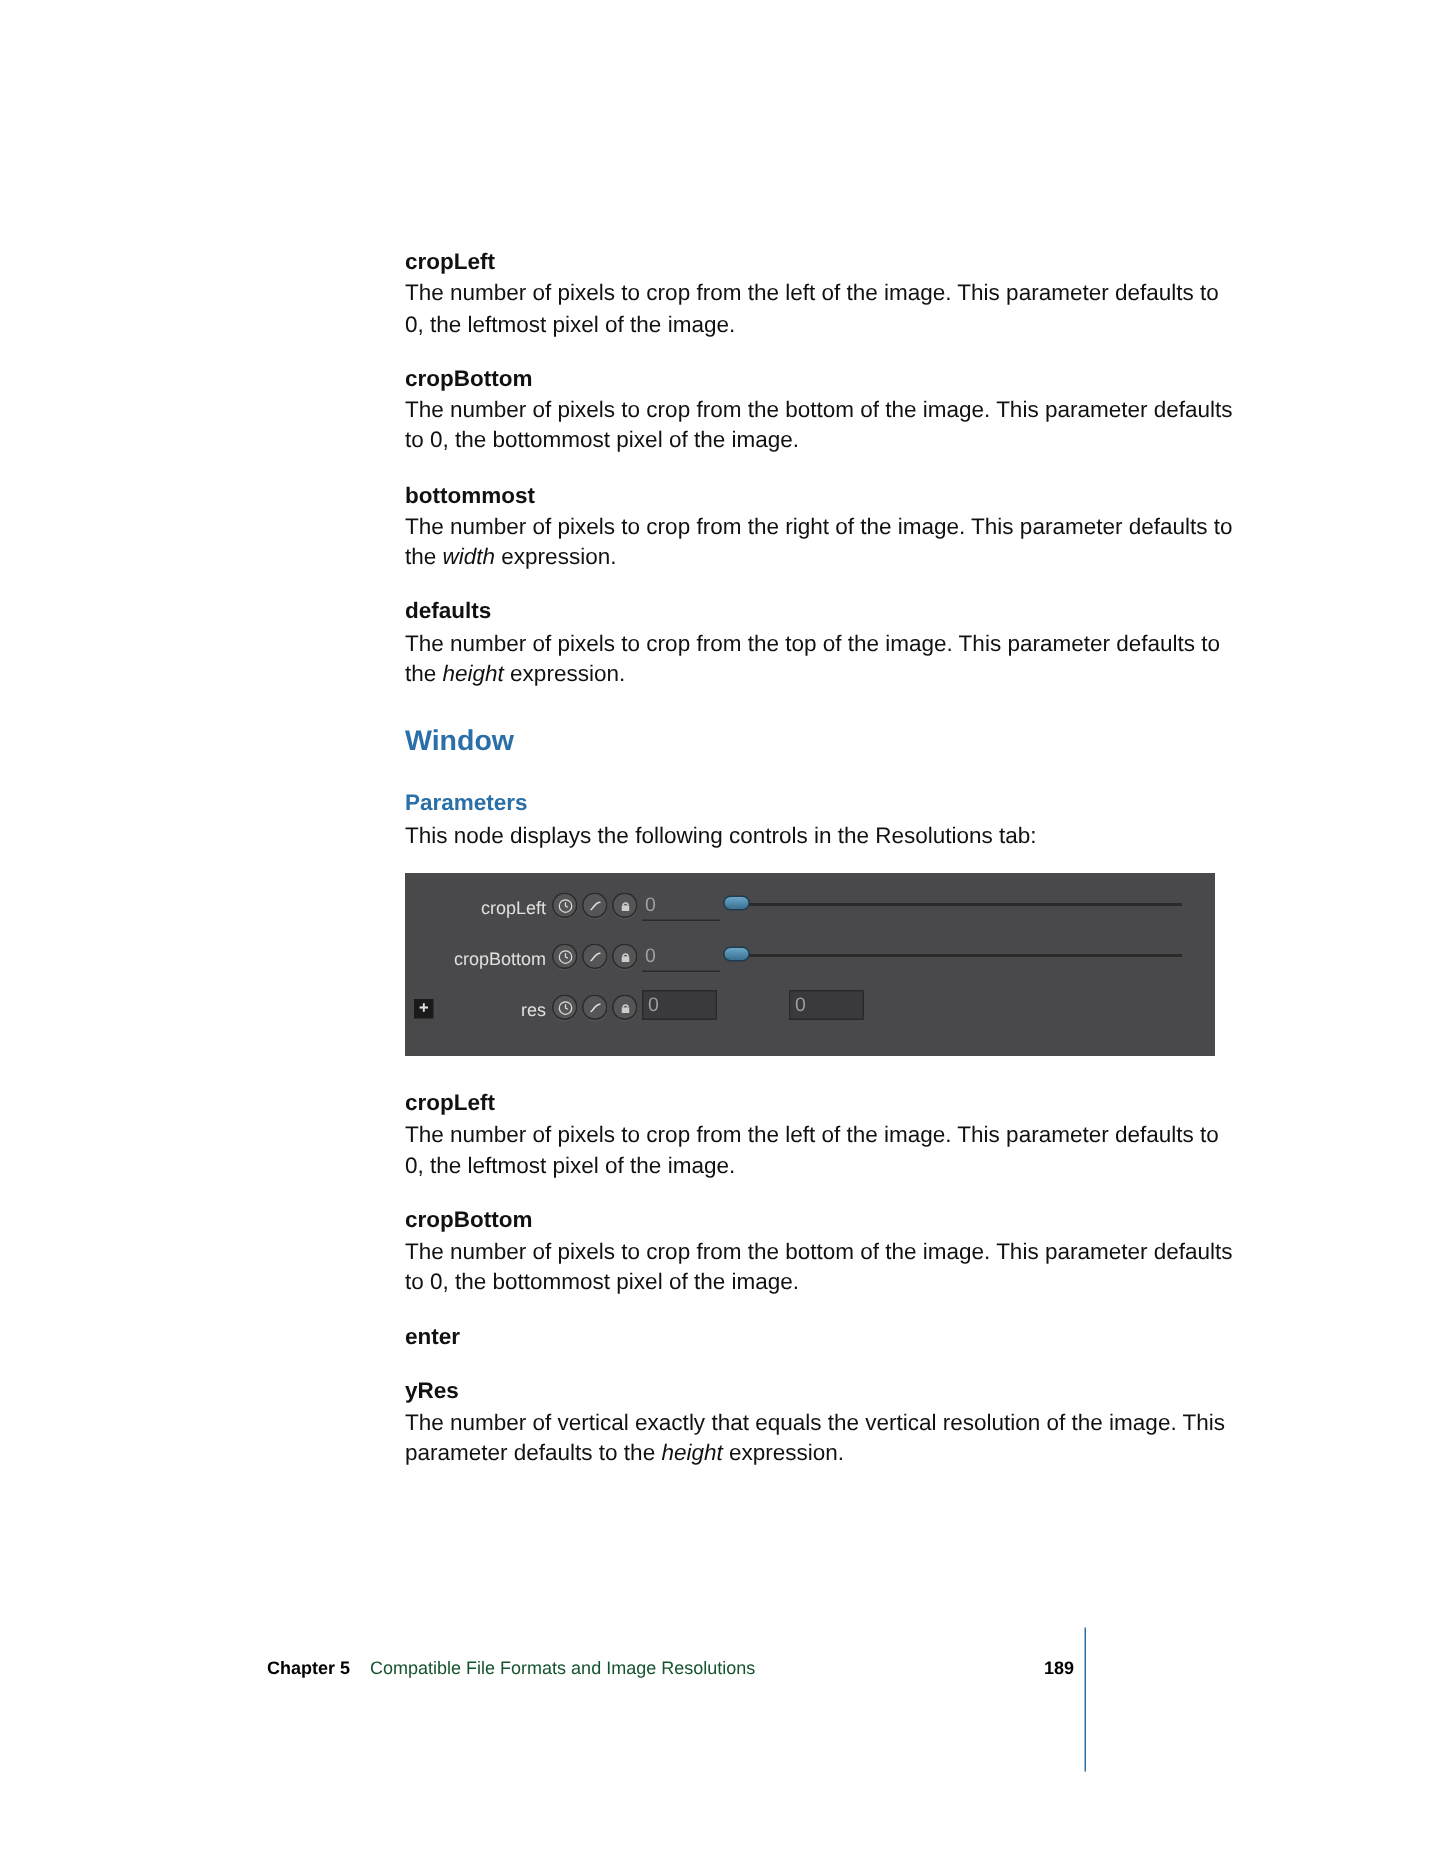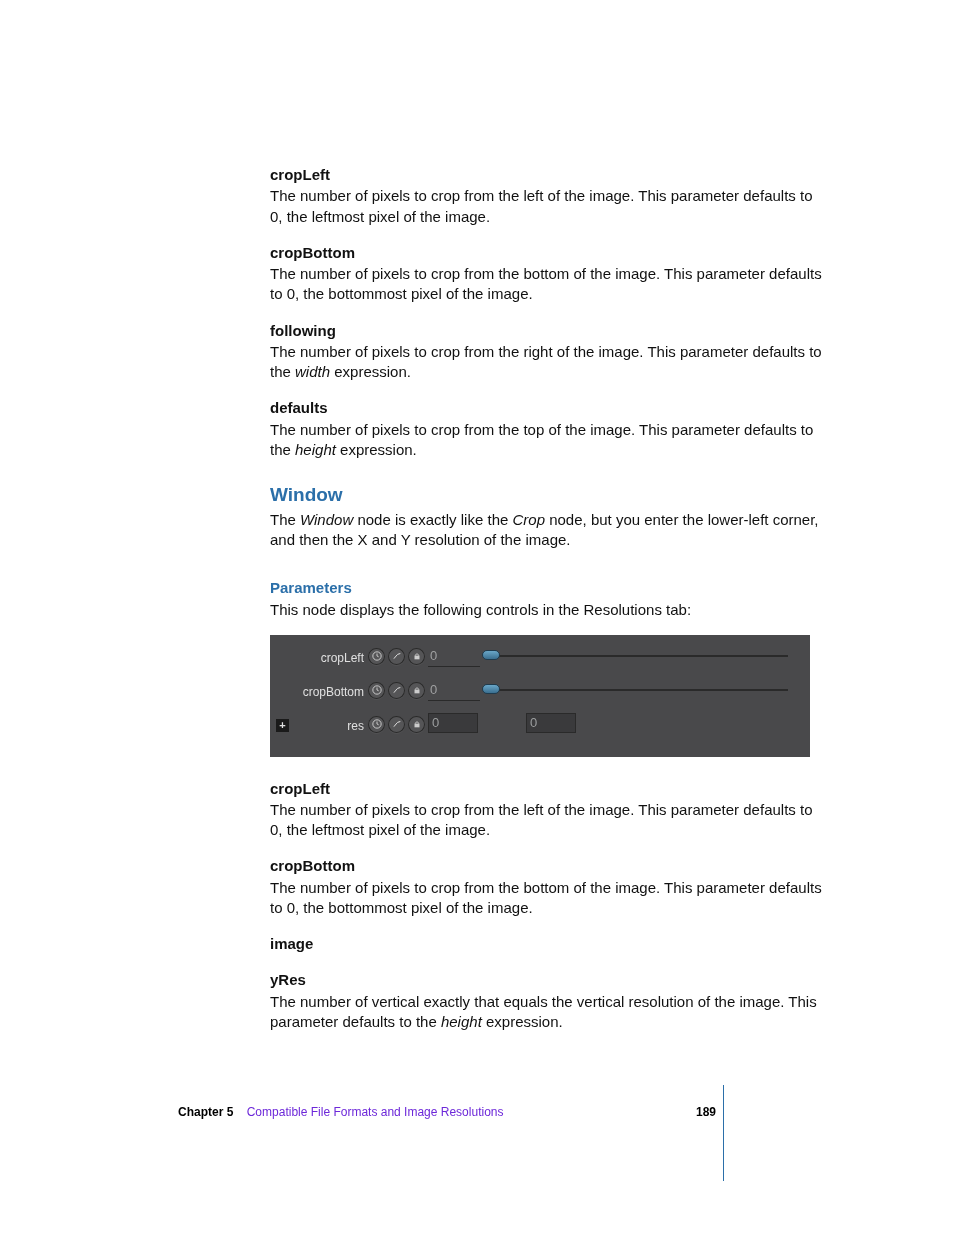--- a/index.html
+++ b/index.html
@@ -36,21 +36,21 @@
     font-size: 19px;
     font-weight: 700;
     color: #2B6FA9;
     margin-top: 22px;
     margin-bottom: 2px;
   }
   .h3 {
     font-size: 15px;
     font-weight: 700;
     color: #2B6FA9;
-    margin-top: 28px;
+    margin-top: 18px;
     margin-bottom: 2px;
   }
   em.it { font-style: italic; text-align: center; }
 
   
   .panel {
     margin-top: 14px;
     width: 540px;
     height: 122px;
     background: #49494b;
@@ -168,21 +168,21 @@
     top: 1105px;
     height: 16px;
     font-size: 12px;
     color: #000;
   }
   .footer .chap {
     font-weight: 700;
     margin-left: 48px;
   }
   .footer .title {
-    color: #6d28d9;
+    color: #14532d;
     margin-left: 10px;
   }
   .footer .pnum {
     position: absolute;
     right: 0;
     font-weight: 700;
   }
   .footer .rule {
     position: absolute;
     right: -8px;
@@ -197,34 +197,31 @@
 
 <div class="page">
   <div class="content">
 
     <div class="ptitle first">cropLeft</div>
     <div class="ptext">The number of pixels to crop from the left of the image. This parameter defaults to 0, the leftmost pixel of the image.</div>
 
     <div class="ptitle">cropBottom</div>
     <div class="ptext">The number of pixels to crop from the bottom of the image. This parameter defaults to 0, the bottommost pixel of the image.</div>
 
-    <div class="ptitle">following</div>
+    <div class="ptitle">bottommost</div>
     <div class="ptext">
       <span>The number of pixels to crop from the right of the image. This parameter defaults to the </span><em class="it">width</em><span> expression.</span>
     </div>
 
     <div class="ptitle">defaults</div>
     <div class="ptext">
       <span>The number of pixels to crop from the top of the image. This parameter defaults to the </span><em class="it">height</em><span> expression.</span>
     </div>
 
     <div class="h2">Window</div>
-    <div class="ptext">
-      <span>The </span><em class="it">Window</em><span> node is exactly like the </span><em class="it">Crop</em><span> node, but you enter the lower-left corner, and then the X and Y resolution of the image.</span>
-    </div>
 
     <div class="h3">Parameters</div>
     <div class="ptext">This node displays the following controls in the Resolutions tab:</div>
 
     <div class="panel">
 
       <div class="row r1">
         <div class="label">cropLeft</div>
         <div class="iconbtn ic1">
           <svg viewBox="0 0 12 12">
@@ -299,21 +296,21 @@
       </div>
 
     </div>
 
     <div class="ptitle" style="margin-top:22px">cropLeft</div>
     <div class="ptext">The number of pixels to crop from the left of the image. This parameter defaults to 0, the leftmost pixel of the image.</div>
 
     <div class="ptitle">cropBottom</div>
     <div class="ptext">The number of pixels to crop from the bottom of the image. This parameter defaults to 0, the bottommost pixel of the image.</div>
 
-    <div class="ptitle">image</div>
+    <div class="ptitle">enter</div>
 
     <div class="ptitle">yRes</div>
     <div class="ptext">
       <span>The number of vertical exactly that equals the vertical resolution of the image. This parameter defaults to the </span><em class="it">height</em><span> expression.</span>
     </div>
 
   </div>
 
   <div class="footer">
     <span class="chap">Chapter 5</span>

